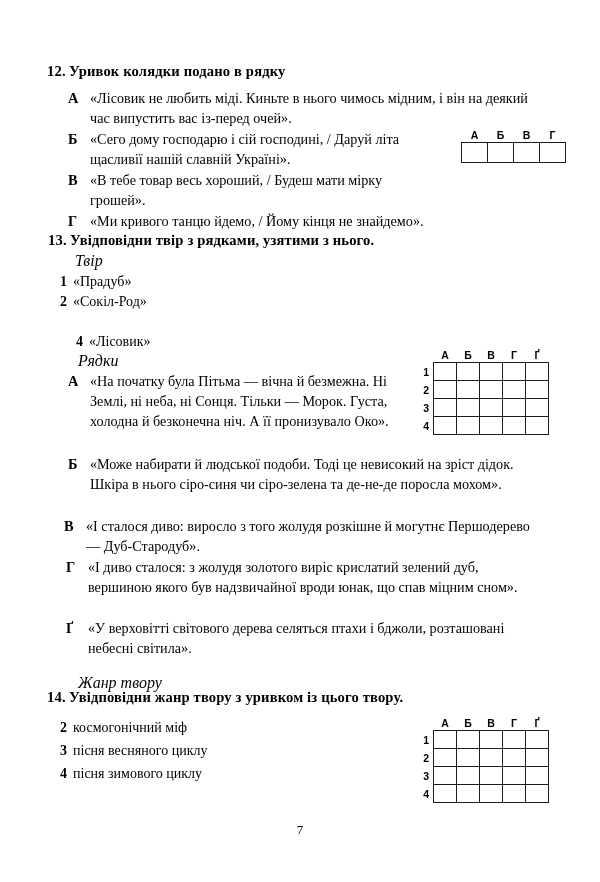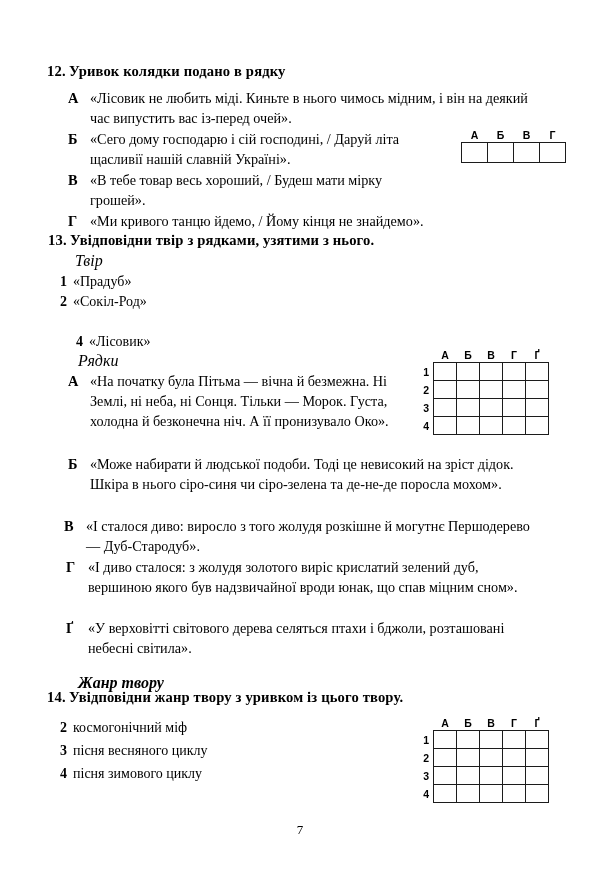--- a/index.html
+++ b/index.html
@@ -261,21 +261,21 @@
           <td class="cell"></td>
         </tr>
       </tbody>
     </table>
   </div>
 
   <div class="q-heading" style="left:47px; top:652px;margin-top:36px;">
     <span class="q-num">14.</span><span>Увідповідни жанр твору з уривком із цього твору.</span>
   </div>
 
-  <div class="section-label" style="left:78px; top:674px;font-weight:bold;">Жанр твору</div>
+  <div class="section-label" style="left:78px; top:674px;">Жанр твору</div>
 
   <div class="numitem" style="left:60px; top:718px;">
     <span class="n">2</span><span>космогонічний міф</span>
   </div>
   <div class="numitem" style="left:60px; top:741px;">
     <span class="n">3</span><span>пісня весняного циклу</span>
   </div>
   <div class="numitem" style="left:60px; top:764px;">
     <span class="n">4</span><span>пісня зимового циклу</span>
   </div>

